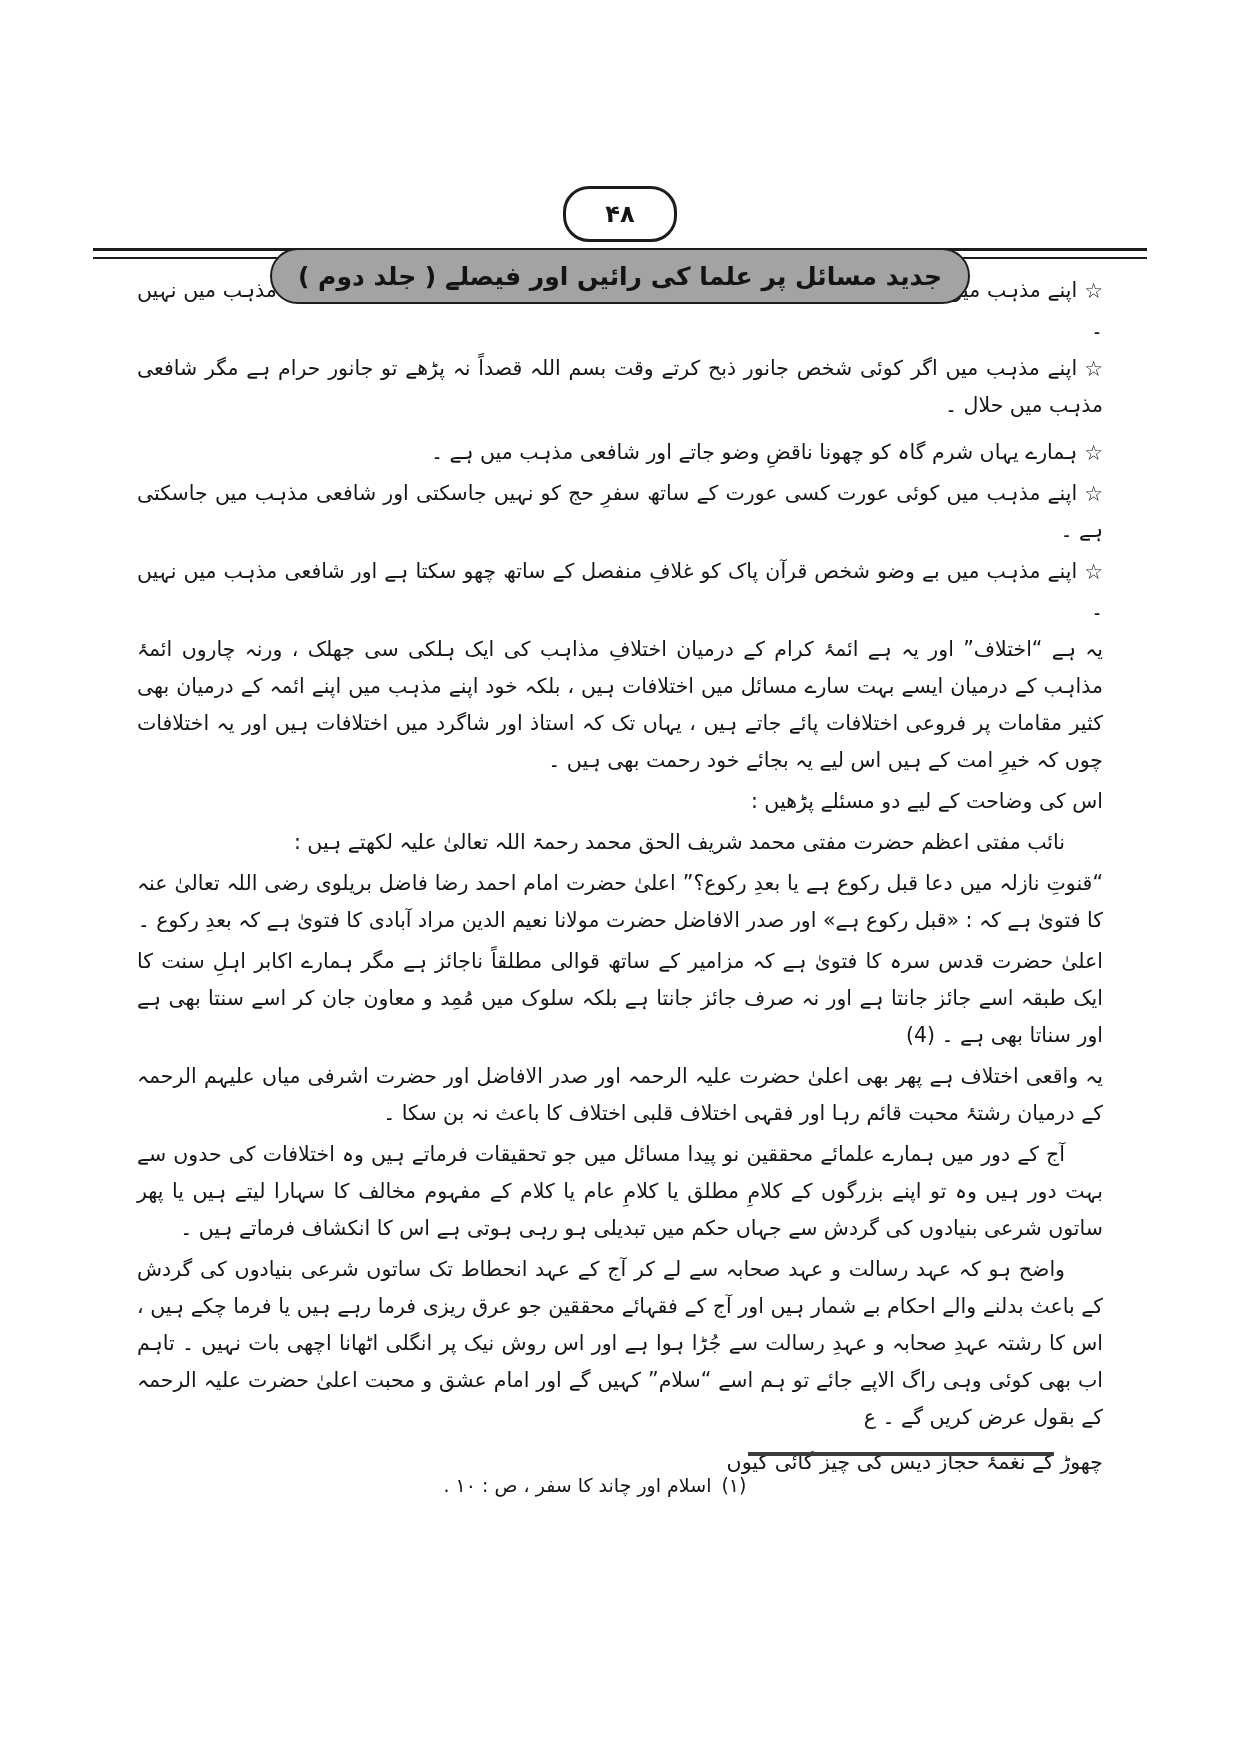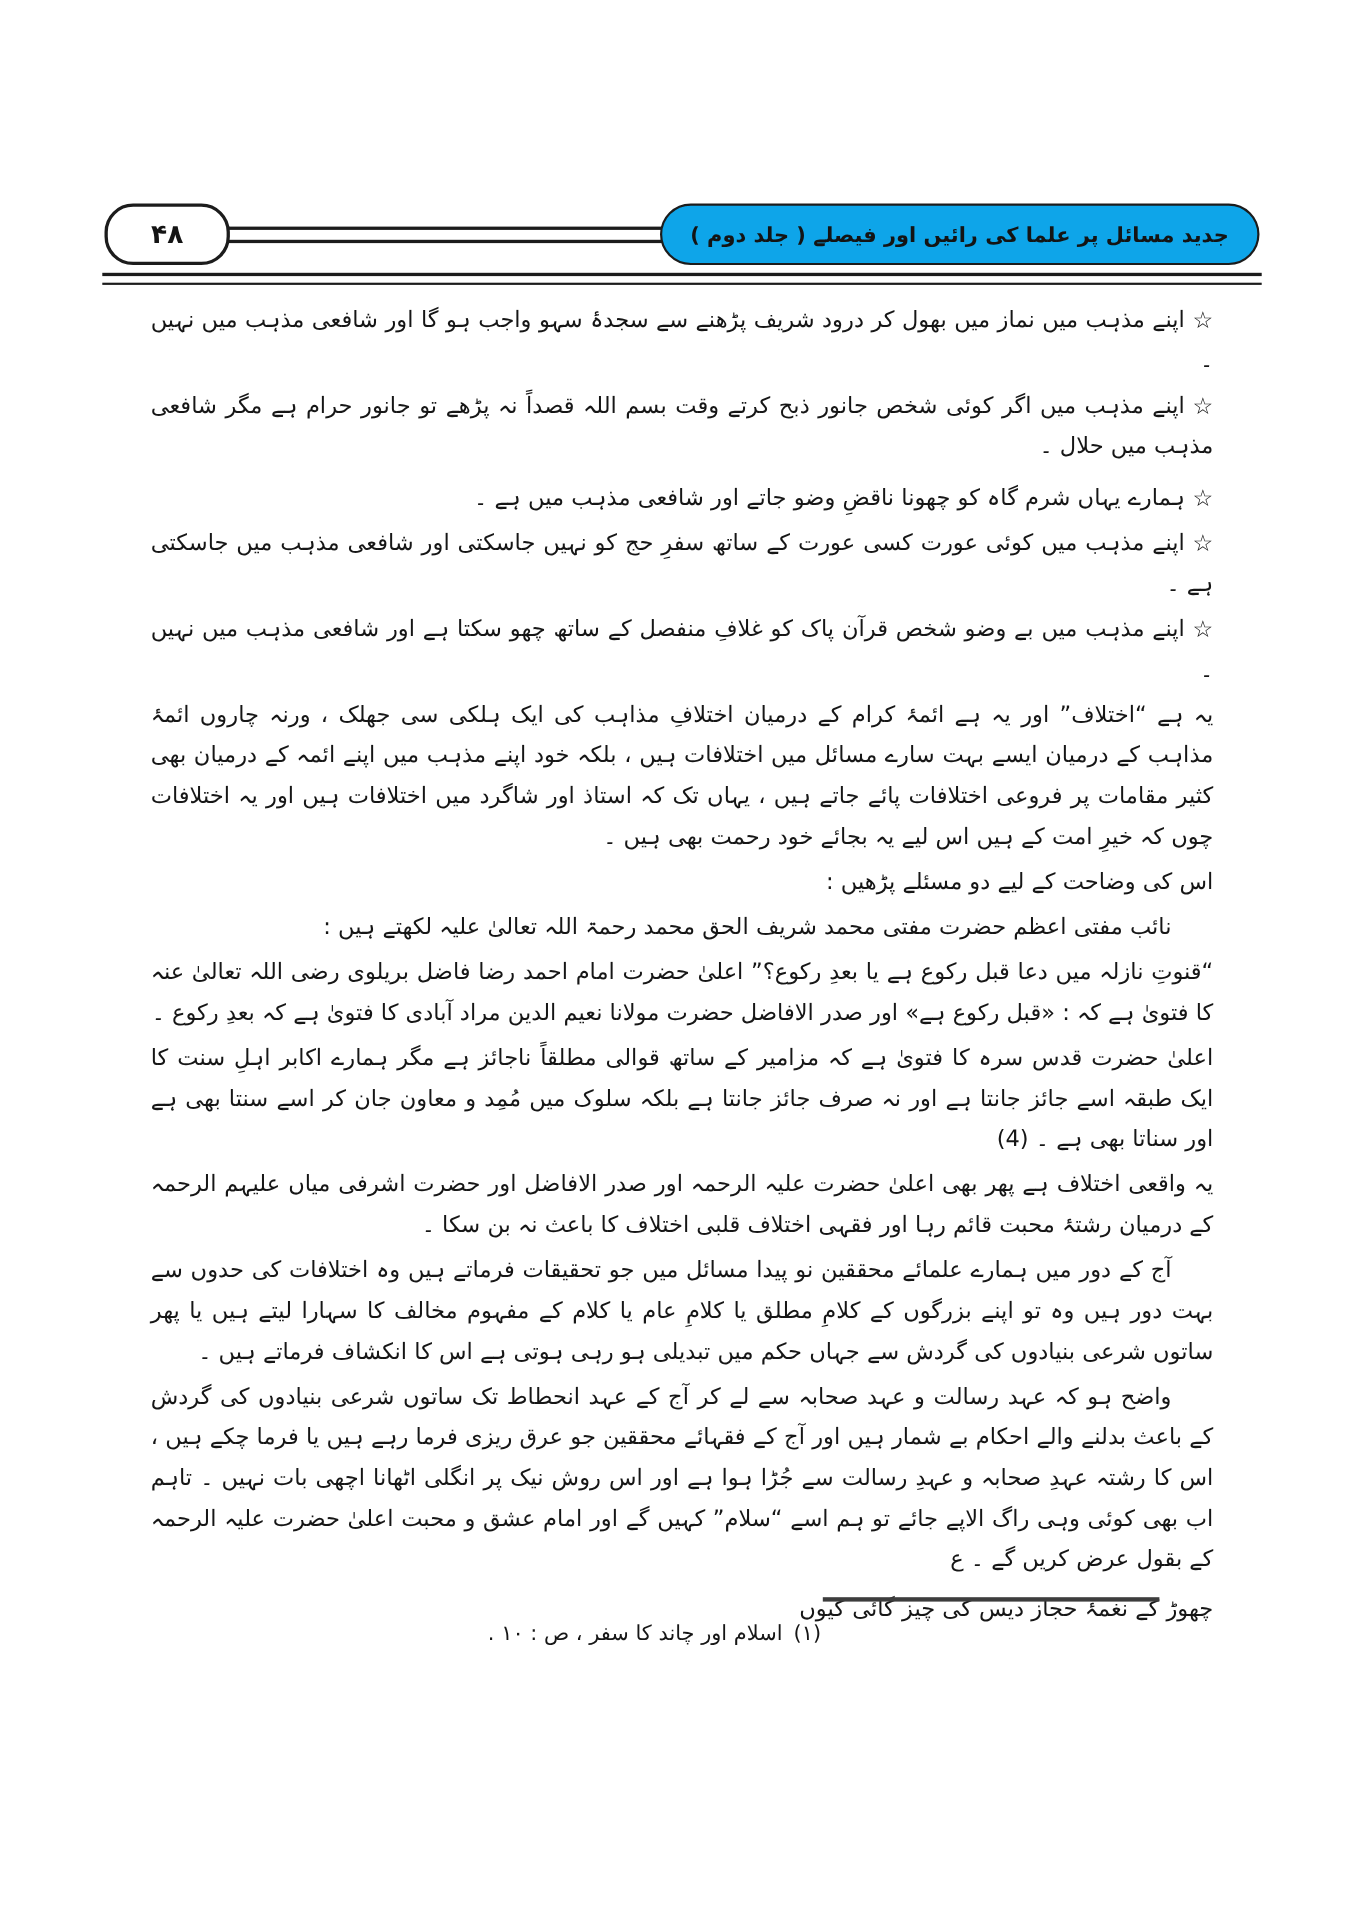--- a/index.html
+++ b/index.html
@@ -7,37 +7,37 @@
     width:1240px;height:1754px;background:#f4f4f2;
     font-family:"DejaVu Sans",sans-serif;
   }
   .sheet{
     position:relative;width:1240px;height:1754px;background:#ffffff;
     color:#141414;overflow:hidden;
   }
   
   .page-header{
     position:absolute;top:186px;left:95px;right:95px;height:54px;
-    display:flex;flex-direction:row;align-items:center;direction:ltr;
+    display:flex;flex-direction:column;align-items:center;direction:ltr;
   }
   .page-number-pill{
     width:108px;height:50px;border:3px solid #1c1c1c;border-radius:26px;
     display:flex;align-items:center;justify-content:center;
     font-size:24px;font-weight:bold;flex:0 0 auto;background:#fff;z-index:2;
   }
   .header-rule{
     flex:1 1 auto;height:9px;align-self:center;
     border-top:3px solid #1c1c1c;border-bottom:3px solid #1c1c1c;
     margin:0 -4px;
   }
   .title-cartouche{
     flex:0 0 auto;min-width:390px;height:52px;border:2.5px solid #1c1c1c;
     border-radius:28px;display:flex;align-items:center;justify-content:center;
-    padding:0 26px;background:#0ea5e9;z-index:2;
-    font-size:19px;font-weight:bold;direction:rtl;white-space:nowrap;
+    padding:0 26px;background:#a3a3a3;z-index:2;
+    font-size:25px;font-weight:bold;direction:rtl;white-space:nowrap;
   }
   .top-double-rule{
     position:absolute;top:248px;left:93px;right:93px;height:6px;
     border-top:3px solid #1c1c1c;border-bottom:2.5px solid #1c1c1c;
   }
   
   .body-text{
     position:absolute;top:268px;right:133px;left:133px;
     direction:rtl;text-align:justify;
     font-size:20.5px;line-height:37px;color:#161616;

